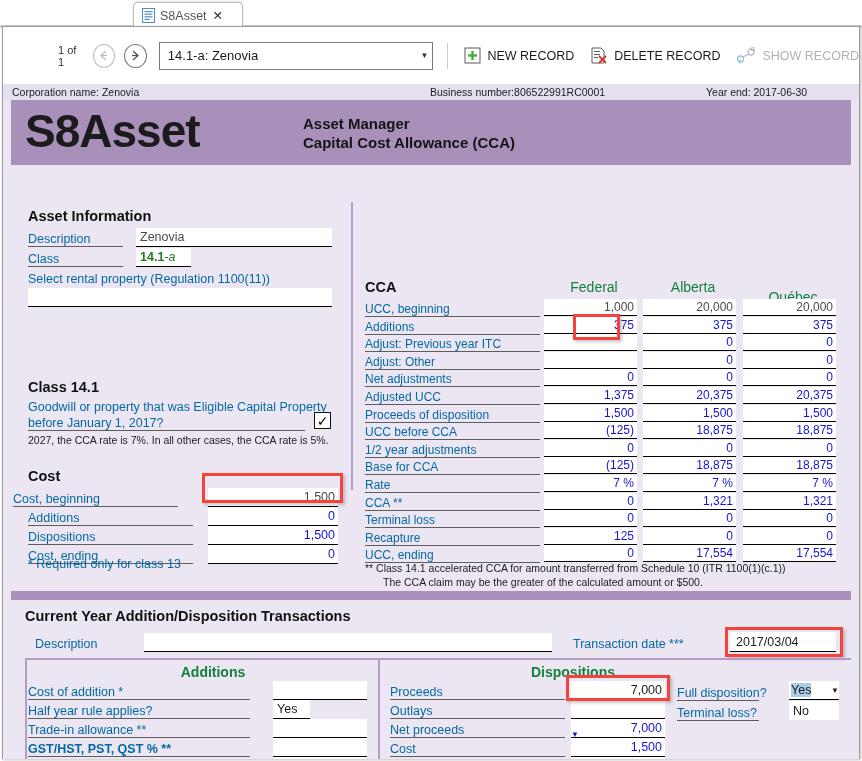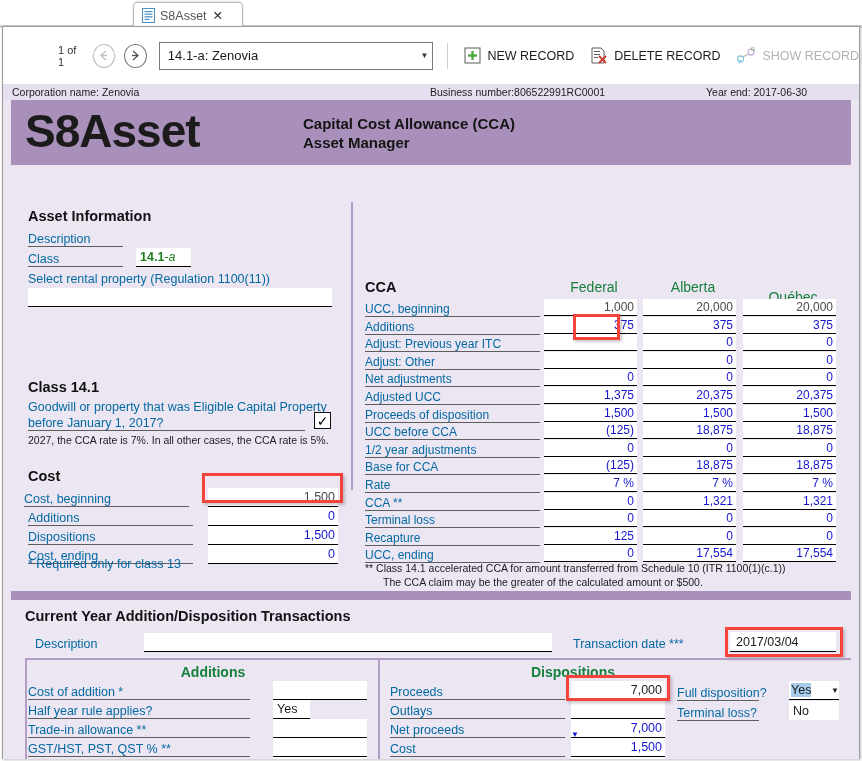--- a/index.html
+++ b/index.html
@@ -223,29 +223,30 @@
     <span class="ib-corp">Corporation name: Zenovia</span>
     <span class="ib-bn">Business number:806522991RC0001</span>
     <span class="ib-ye">Year end: 2017-06-30</span>
   </div>
 
   <div class="formarea">
 
     <div class="titleband"></div>
     <div class="bigtitle">S8Asset</div>
     <div class="subtitle">
+      <div>Asset Manager</div>
       <div>Capital Cost Allowance (CCA)</div>
-      <div>Asset Manager</div>
     </div>
 
     <div class="vline" style="left:348px; top:102px; height:288px;"></div>
 
     <div class="secthead" style="position:absolute;left:25px;top:108px;">Asset Information</div>
 
     <div class="lbl ul" style="position:absolute;left:25px;top:132px;width:95px;">Description</div>
+    <div class="ibox lefttext gray" style="left:133px;top:128px;width:196px;height:19px;">Zenovia</div>
 
     <div class="lbl ul" style="position:absolute;left:25px;top:152px;width:95px;">Class</div>
     <div class="ibox lefttext" style="left:133px;top:148px;width:55px;height:19px;color:#1f7a1f;font-weight:bold;">
       <span>14.1</span>
         <span style="font-style:italic;font-weight:normal;">-a</span>
     </div>
 
     <div class="lbl" style="position:absolute;left:25px;top:172px;">Select rental property (Regulation 1100(11))</div>
     <div class="ibox lefttext" style="left:25px;top:188px;width:304px;height:19px;"></div>
 
@@ -254,21 +255,21 @@
     <div class="lbl" style="position:absolute;left:25px;top:300px;">Goodwill or property that was Eligible Capital Property</div>
     <div class="lbl ul" style="position:absolute;left:25px;top:316px;width:277px;">before January 1, 2017?</div>
     <div class="chk" style="left:311px;top:312px;width:17px;height:17px;">✓</div>
 
     <div class="smalltext" style="position:absolute;left:25px;top:334px;width:310px;">
       <div>2027, the CCA rate is 7%. In all other cases, the CCA rate is 5%.</div>
     </div>
 
     <div class="secthead" style="position:absolute;left:25px;top:368px;">Cost</div>
     <div id="cost-rows">
-        <div class="lbl ul" style="position: absolute; left: 21px; top: 392px; width: 165px;">Cost, beginning</div>
+        <div class="lbl ul" style="position: absolute; left: 10px; top: 392px; width: 165px;">Cost, beginning</div>
         <div class="ibox gray" style="left: 205px; top: 388px; width: 130px; height: 19px;">1,500</div>
         <div class="lbl ul" style="position: absolute; left: 25px; top: 411px; width: 165px;">Additions</div>
         <div class="ibox calc" style="left: 205px; top: 407px; width: 130px; height: 19px;">0</div>
         <div class="lbl ul" style="position: absolute; left: 25px; top: 430px; width: 165px;">Dispositions</div>
         <div class="ibox calc" style="left: 205px; top: 426px; width: 130px; height: 19px;">1,500</div>
         <div class="lbl ul" style="position: absolute; left: 25px; top: 449px; width: 165px;">Cost, ending</div>
         <div class="ibox calc" style="left: 205px; top: 445px; width: 130px; height: 19px;">0</div>
       </div>
     <div class="lbl" style="position:absolute;left:25px;top:457px;">* Required only for class 13</div>
 
@@ -367,21 +368,21 @@
     <div class="vline" style="left:22px;top:558px;height:151px;"></div>
 
     <div class="colhead" style="position:absolute;left:140px;top:564px;width:140px;font-weight:bold;">Additions</div>
     <div id="additions-rows">
         <div class="lbl ul" style="position: absolute; left: 25px; top: 585px; width: 222px;">Cost of addition *</div>
         <div class="ibox" style="left: 270px; top: 581px; width: 94px; height: 19px;"></div>
         <div class="lbl ul" style="position: absolute; left: 25px; top: 604px; width: 222px;">Half year rule applies?</div>
         <div class="ibox lefttext" style="left: 270px; top: 600px; width: 37px; height: 19px;">Yes</div>
         <div class="lbl ul" style="position: absolute; left: 25px; top: 623px; width: 222px;">Trade-in allowance **</div>
         <div class="ibox" style="left: 270px; top: 619px; width: 94px; height: 19px;"></div>
-        <div class="lbl ul" style="position: absolute; left: 25px; top: 642px; width: 222px;">GST/HST, PST, QST % **</div>
+        <div class="lbl ul" style="position: absolute; left: 25px; top: 642px; width: 222px; font-weight: bold;">GST/HST, PST, QST % **</div>
         <div class="ibox" style="left: 270px; top: 638px; width: 94px; height: 19px;"></div>
         <div class="ibox" style="left: 270px; top: 657px; width: 94px; height: 19px;"></div>
       </div>
 
     <div class="colhead" style="position:absolute;left:500px;top:564px;width:140px;font-weight:bold;">Dispositions</div>
     <div id="dispositions-rows">
         <div class="lbl ul" style="position: absolute; left: 387px; top: 585px; width: 175px;">Proceeds</div>
         <div class="ibox black" style="left: 568px; top: 581px; width: 94px; height: 19px;">7,000</div>
         <div class="lbl ul" style="position: absolute; left: 387px; top: 604px; width: 175px;">Outlays</div>
         <div class="ibox black" style="left: 568px; top: 600px; width: 94px; height: 19px;"></div>

